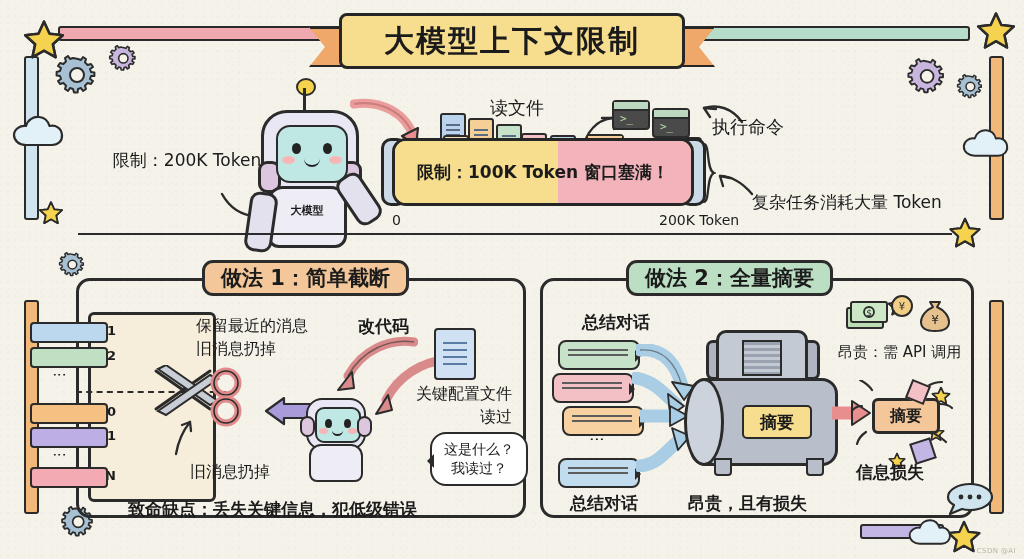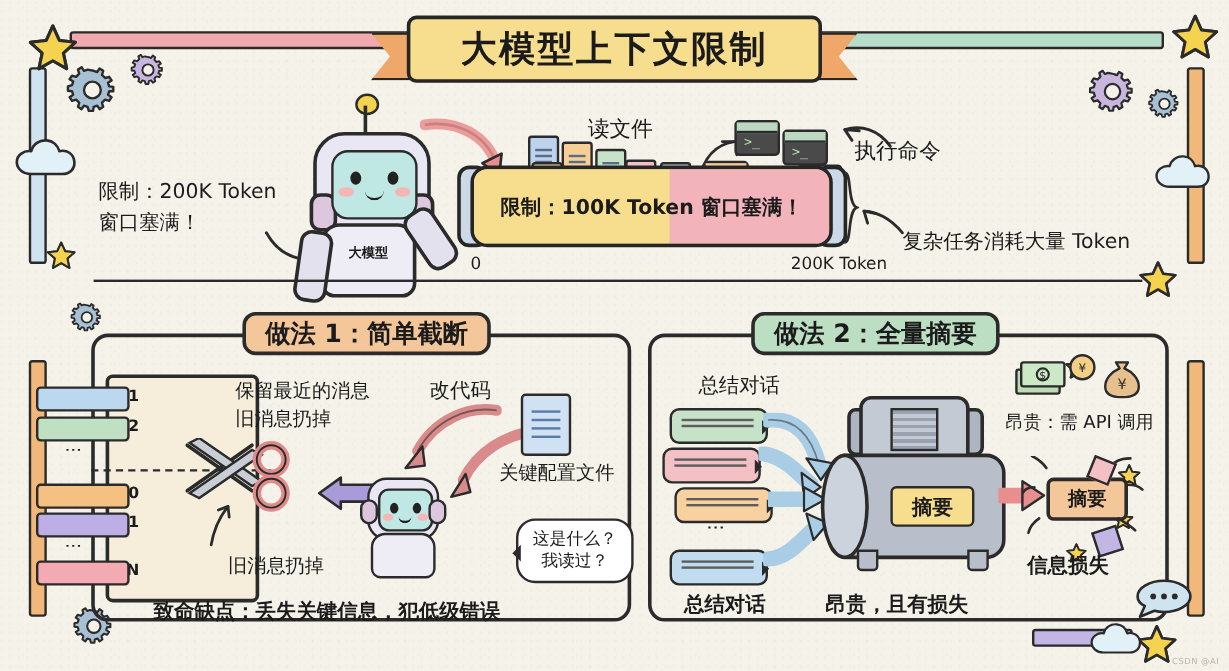--- a/index.html
+++ b/index.html
@@ -34,21 +34,21 @@
   .ribbon{position:absolute;left:339px;top:13px;width:346px;height:56px;}
   .ribbon .tail{position:absolute;top:14px;width:46px;height:36px;background:#f0a86a;
     border:2.5px solid #262626;}
   .ribbon .tail.l{left:-30px;clip-path:polygon(0 0,100% 0,100% 100%,0 100%,16px 50%);}
   .ribbon .tail.r{right:-30px;clip-path:polygon(0 0,100% 0,calc(100% - 16px) 50%,100% 100%,0 100%);}
   .ribbon .plate{position:absolute;inset:0;background:#f7dd8e;border:3px solid #262626;
     border-radius:8px;display:flex;align-items:center;justify-content:center;}
   .ribbon .plate span{font-size:30px;font-weight:700;letter-spacing:2px;}
 
   
-  .hero-note{position:absolute;font-size:17px;line-height:1.5;text-align:left;white-space:nowrap;}
+  .hero-note{position:absolute;font-size:17px;line-height:1.5;text-align:center;white-space:nowrap;}
 
   .robot{position:absolute;}
   .rb-head{position:absolute;width:92px;height:80px;left:8px;top:22px;background:#e9e7f3;
     border:3px solid #2b2b2b;border-radius:26px;}
   .rb-face{position:absolute;left:12px;top:12px;width:68px;height:54px;background:#bfe8e4;
     border:2.5px solid #2b2b2b;border-radius:14px;}
   .eye{position:absolute;width:9px;height:11px;background:#222;border-radius:50%;top:16px;}
   .eye.l{left:14px;} .eye.r{right:14px;}
   .blush{position:absolute;width:13px;height:8px;background:#f6b6b6;border-radius:50%;top:29px;}
   .blush.l{left:4px;} .blush.r{right:4px;}
@@ -92,21 +92,21 @@
 
   
   .panel{position:absolute;border:3px solid #2b2b2b;border-radius:14px;background:transparent;}
   .pill{position:absolute;border:3px solid #2b2b2b;border-radius:11px;height:36px;
     display:flex;align-items:center;justify-content:center;padding:0 16px;box-sizing:border-box;}
   .pill span{font-size:21px;font-weight:700;white-space:nowrap;}
   .pill-orange{background:#f3c79a;}
   .pill-green{background:#bcdfc4;}
 
   .note{position:absolute;font-size:16px;line-height:1.45;white-space:nowrap;}
-  .note.big{font-size:17px;font-weight:400;}
+  .note.big{font-size:17px;font-weight:700;}
   .foot{position:absolute;font-size:17px;font-weight:600;white-space:nowrap;}
 
   
   .scroll{position:absolute;left:88px;top:312px;width:122px;height:184px;background:#f6eedb;
     border:3px solid #2b2b2b;border-radius:6px;}
   .srow{position:absolute;left:30px;width:74px;height:17px;border:2.2px solid #2b2b2b;
     border-radius:4px;}
   .snum{position:absolute;left:4px;font-size:13px;font-weight:600;width:24px;text-align:right;}
   .sdots{position:absolute;left:56px;font-size:13px;letter-spacing:0;line-height:.6;}
   .cutline{position:absolute;left:76px;width:150px;border-top:2.5px dashed #2b2b2b;}
@@ -270,21 +270,20 @@
 <div class="ribbon">
   <div class="tail l"></div>
   <div class="tail r"></div>
   <div class="plate">
     <span>大模型上下文限制</span>
   </div>
 </div>
 
 <div class="hero-note" style="left:82px;top:148px;width:210px;">
   <div>限制：200K Token</div>
-  <div>窗口塞满！</div>
 </div>
 <div style="position:absolute;left:218px;top:190px;">
   <svg width="56" height="34" viewBox="0 0 56 34">
       <path d="M4 4C14 22 30 28 48 26" fill="none" stroke="#2b2b2b" stroke-width="2.4" stroke-linecap="round"></path>
       <path d="M40 18l10 8-12 4" fill="none" stroke="#2b2b2b" stroke-width="2.4" stroke-linecap="round" stroke-linejoin="round"></path>
     </svg>
 </div>
 
 <div class="robot" style="left:253px;top:88px;width:110px;height:165px;">
   <div class="rb-antball"></div>
@@ -486,20 +485,21 @@
   <svg width="80" height="66" viewBox="0 0 80 66">
       <path d="M76 8C54 10 30 24 18 48" fill="none" stroke="#d98b8b" stroke-width="9" stroke-linecap="round"></path>
       <path d="M8 62l16-4-4-15z" fill="#d98b8b" stroke="#2b2b2b" stroke-width="2" stroke-linejoin="round"></path>
     </svg>
 </div>
 <div class="chip" style="left:434px;top:328px;width:38px;height:48px;background:#cfe1f3;border-radius:4px;">
   <i style="position:absolute;left:7px;top:12px;right:7px;height:2px;background:#5a7ba6;box-shadow:0 7px 0 #5a7ba6,0 14px 0 #5a7ba6,0 21px 0 #5a7ba6;"></i>
 </div>
 <div class="note" style="left:392px;top:382px;text-align:right;width:120px;">
   <div>关键配置文件</div>
+  <div>读过</div>
 </div>
 
 <div class="bubble" style="left:390px;top:432px;">
   <div>这是什么？</div>
   <div>我读过？</div>
 </div>
 
 <div class="foot" style="left:128px;top:498px;">
   <span>致命缺点：丢失关键信息，犯低级错误</span>
 </div>

